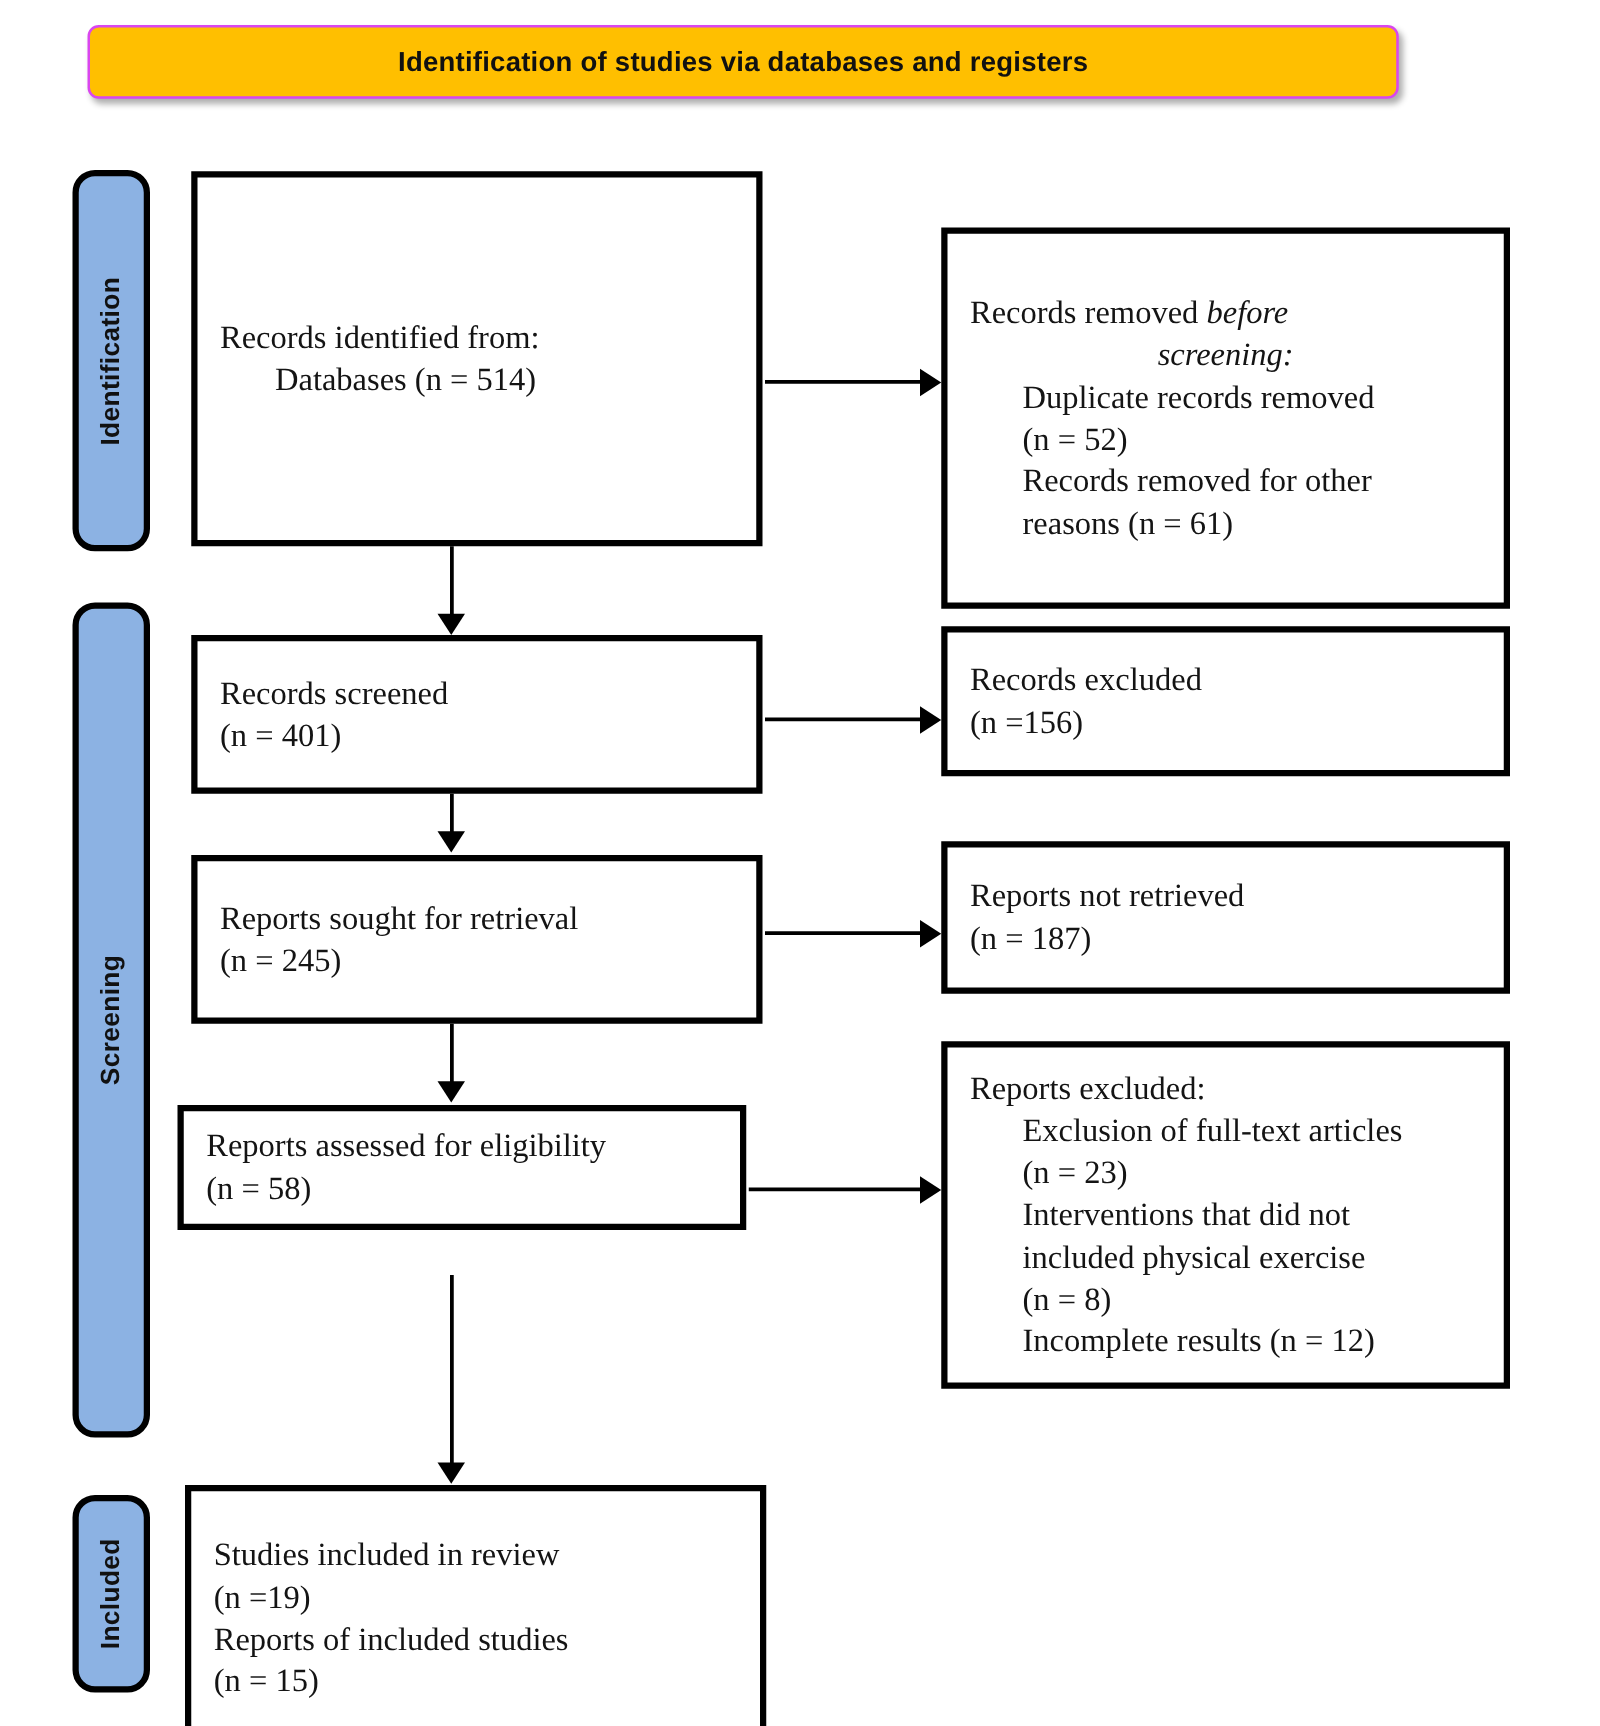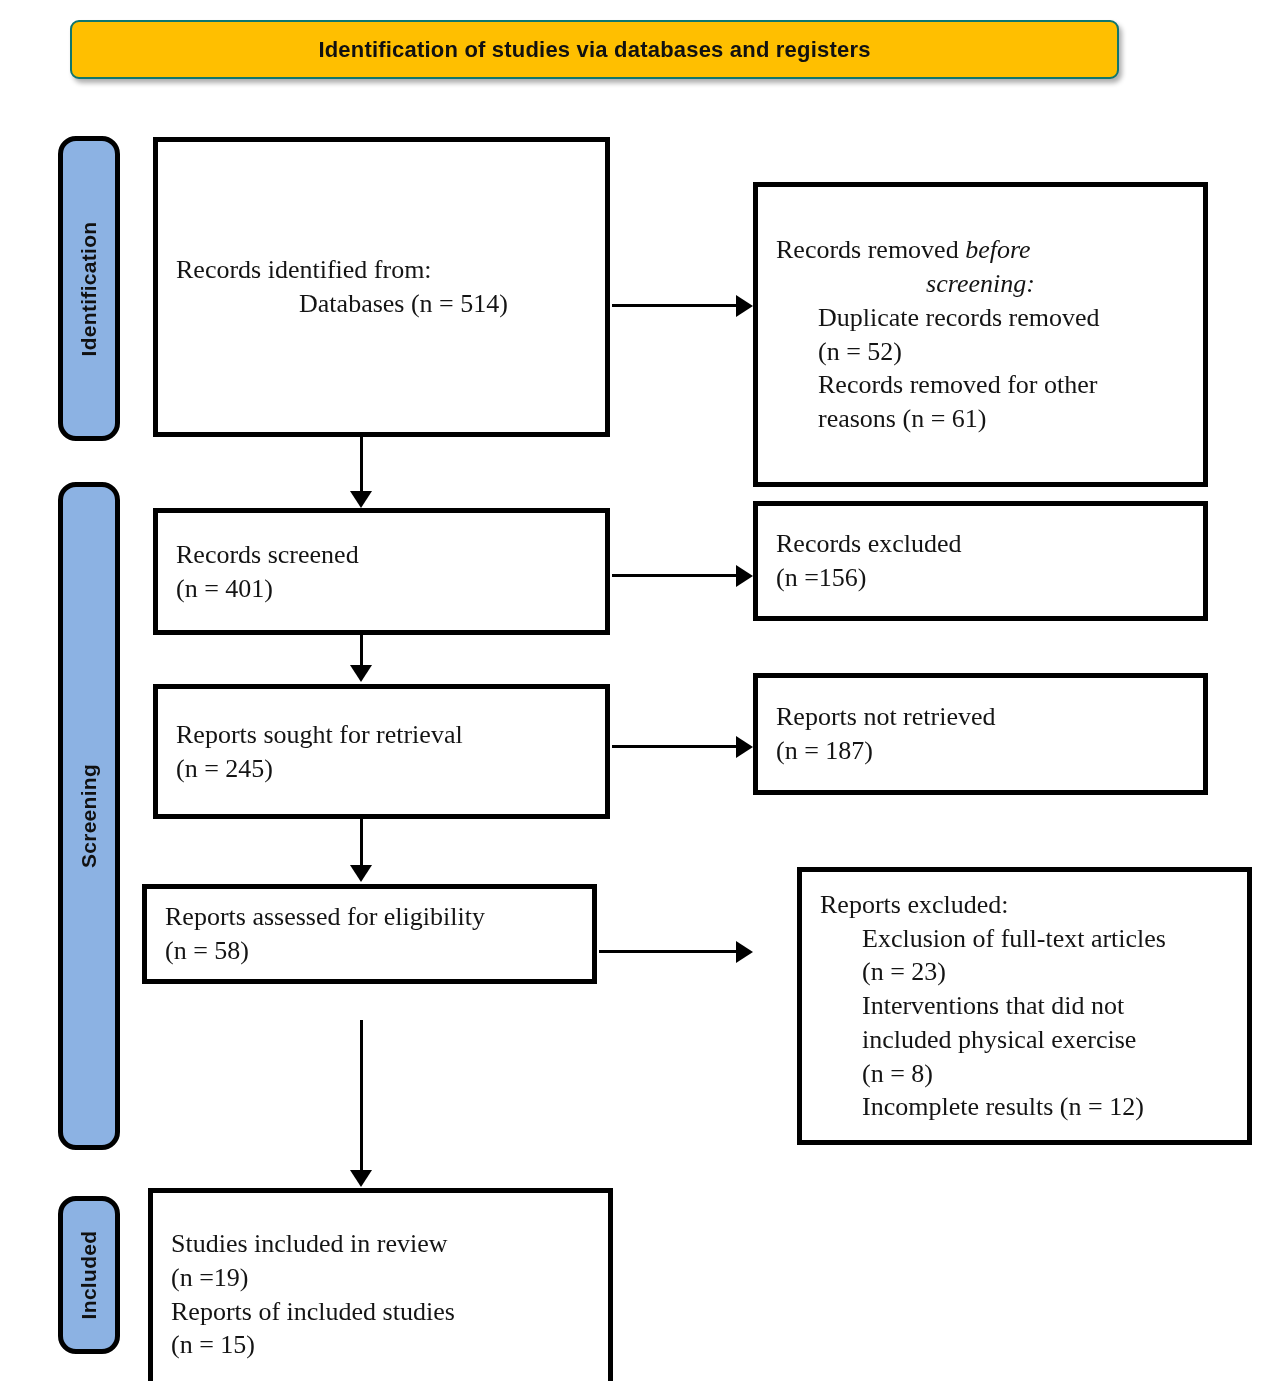--- a/index.html
+++ b/index.html
@@ -16,21 +16,21 @@
   }
 
   
   #header-banner {
     position: absolute;
     left: 70px;
     top: 20px;
     width: 1045px;
     height: 55px;
     background: #FFBF00;
-    border: 2px solid #0f766e;
+    border: 2px solid #d946ef;
     border-radius: 9px;
     box-shadow: 3px 4px 5px rgba(0,0,0,0.32);
     display: flex;
     align-items: center;
     justify-content: center;
   }
   #header-banner .banner-text {
     font-family: "Liberation Sans", "DejaVu Sans", sans-serif;
     font-weight: bold;
     font-size: 22px;
@@ -74,36 +74,36 @@
     padding: 6px 18px;
   }
   .flow-box .box-text {
     font-size: 26px;
     line-height: 1.30;
     color: #141414;
     width: 100%;
   }
   .flow-box .line { display: block; white-space: pre-wrap; }
   .flow-box .line.indent { padding-left: 42px; }
-  .flow-box .line.center-ind { padding-left: 44px; text-align: center; }
+  .flow-box .line.center-ind { padding-left: 44px; }
   .flow-box .line.ital { font-style: italic; text-align: center; }
   .flow-box .ital-seg { font-style: italic; text-align: right; }
 
   
   #box-identified        { left: 153px; top: 137px;  width: 457px; height: 300px; }
   #box-screened          { left: 153px; top: 508px;  width: 457px; height: 127px; }
   #box-sought            { left: 153px; top: 684px;  width: 457px; height: 135px; }
   #box-assessed          { left: 142px; top: 884px;  width: 455px; height: 100px; }
   #box-included-studies  { left: 148px; top: 1188px; width: 465px; height: 213px; }
 
   
   #box-removed           { left: 753px; top: 182px;  width: 455px; height: 305px; }
   #box-excluded-records  { left: 753px; top: 501px;  width: 455px; height: 120px; }
   #box-not-retrieved     { left: 753px; top: 673px;  width: 455px; height: 122px; }
-  #box-reports-excluded  { left: 753px; top: 867px;  width: 455px; height: 278px; margin-left: 44px; }
+  #box-reports-excluded  { left: 753px; top: 833px;  width: 455px; height: 278px; }
 
   
   .conn {
     position: absolute;
     background: #000000;
   }
   .conn-v { width: 3px; }
   .conn-h { height: 3px; }
   .arrow-down {
     position: absolute;

